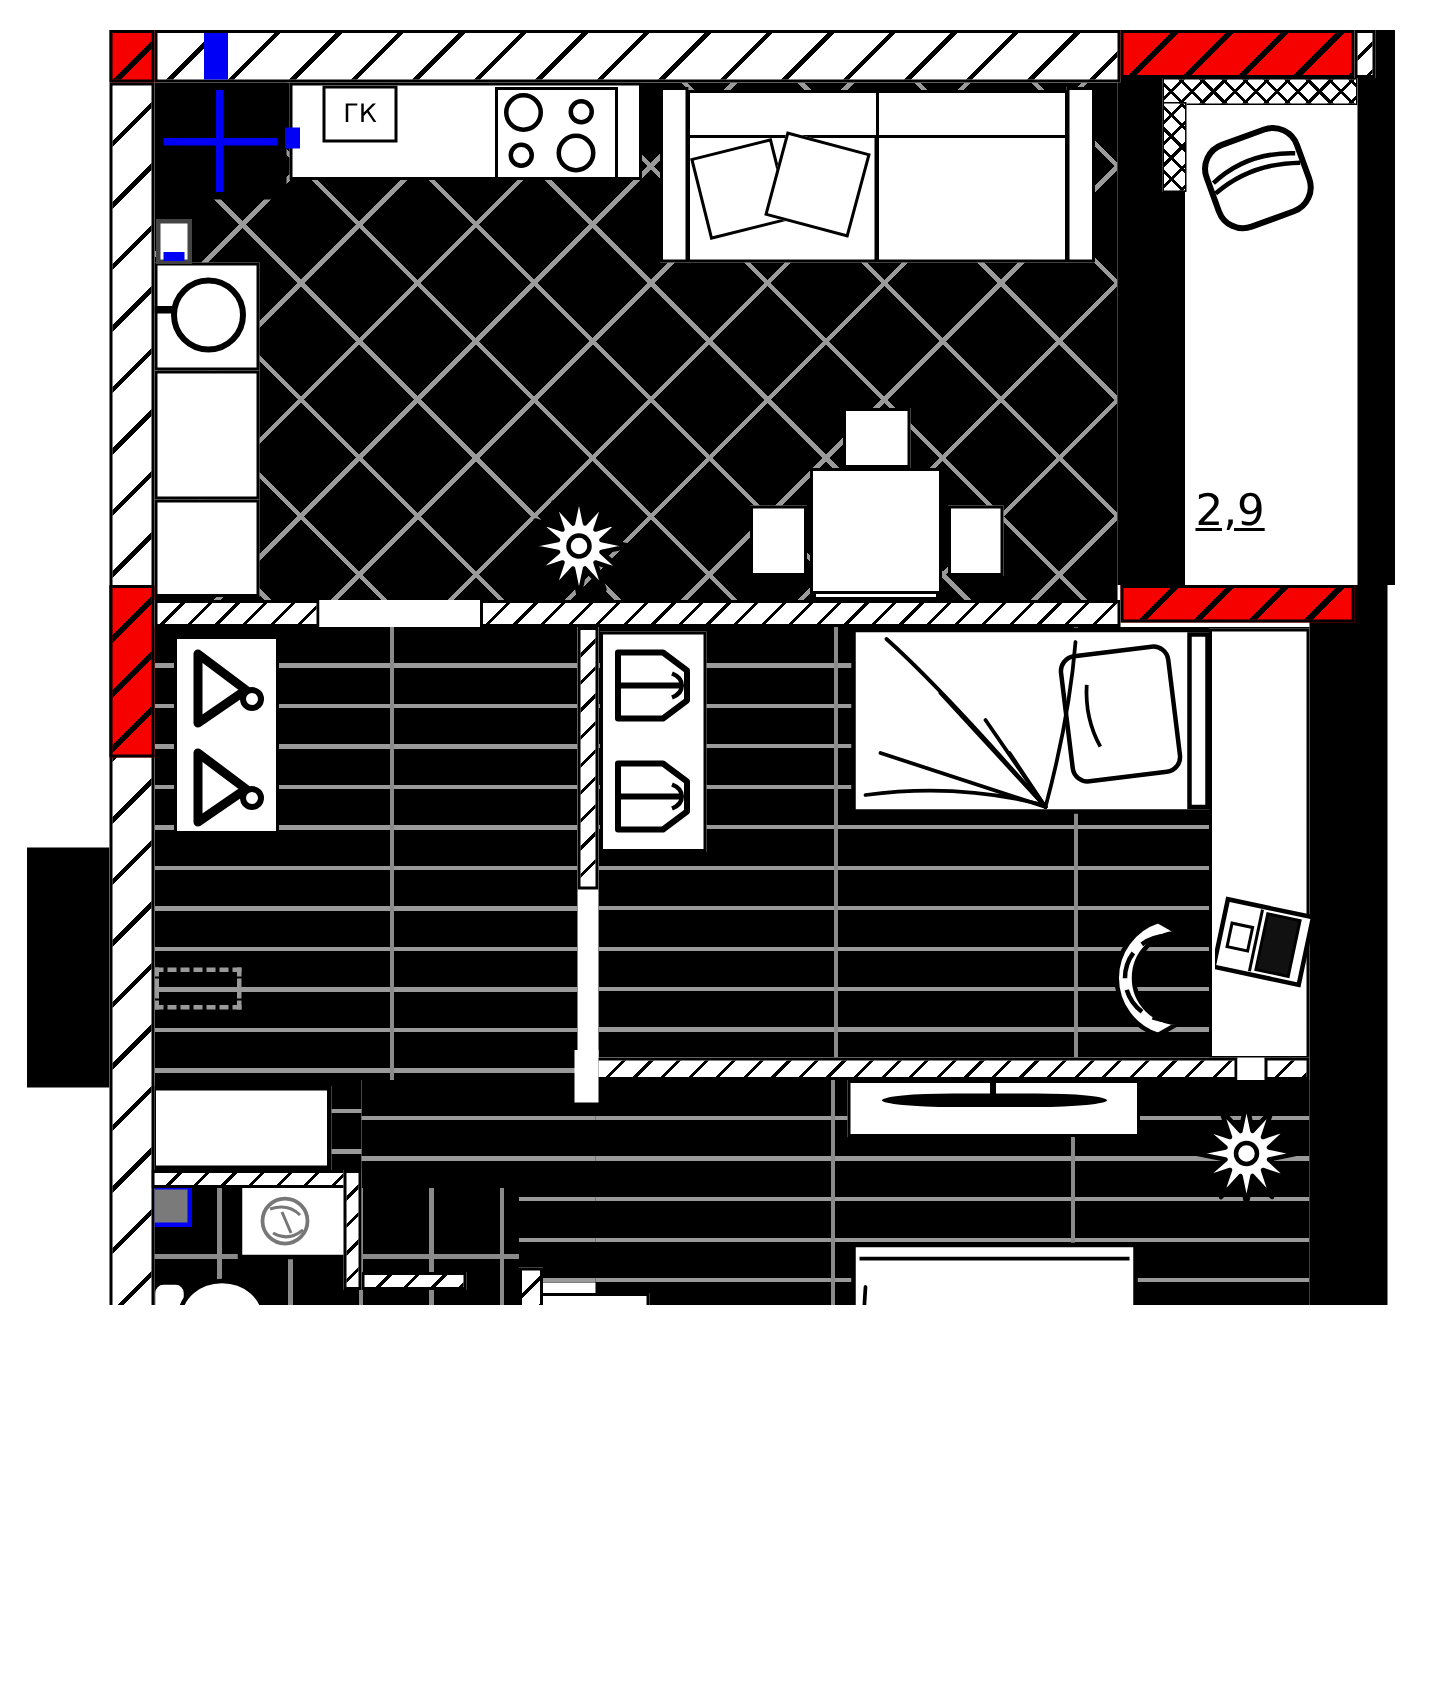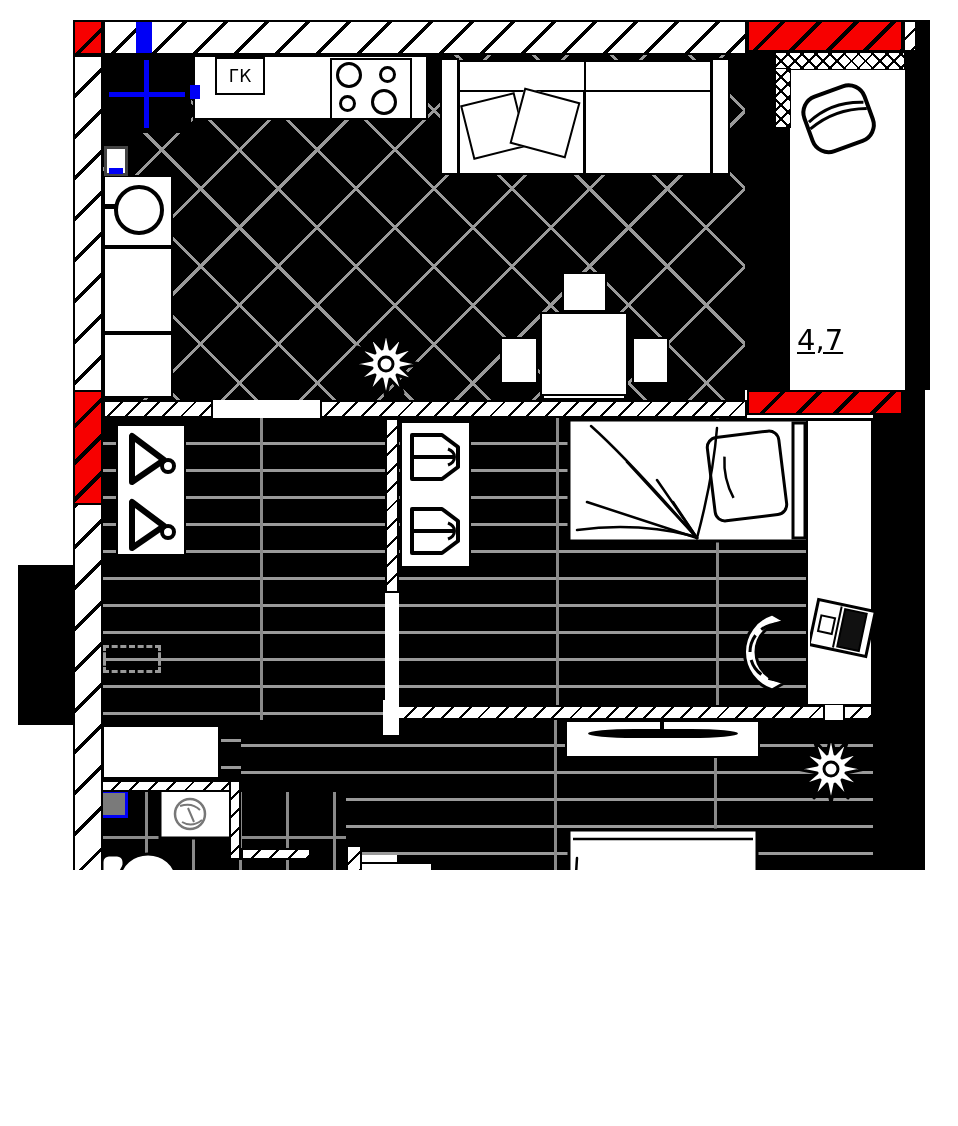--- a/index.html
+++ b/index.html
@@ -105,21 +105,21 @@
   <div class="abs" style="left:793px;top:80px;width:90px;height:80px;">
     <svg width="90" height="80" viewBox="0 0 90 80">
       <g transform="rotate(-20 45 40)">
         <rect x="14" y="10" width="64" height="58" rx="17" fill="#fff" stroke="#000" stroke-width="4"></rect>
         <path d="M17,32 Q45,20 75,32" fill="none" stroke="#000" stroke-width="3"></path>
         <path d="M16,39 Q45,28 76,39" fill="none" stroke="#000" stroke-width="3"></path>
       </g>
     </svg>
   </div>
   <div class="abs lbl-area" style="left:797px;top:323px;">
-    <span>4,7</span>
+    <span>2,9</span>
   </div>
 
   <div class="abs white" style="left:116px;top:424px;width:70px;height:132px;">
     <svg width="66" height="128" viewBox="0 0 66 128">
       <g stroke="#000" stroke-width="6" fill="none" stroke-linejoin="round" stroke-linecap="round">
         <path d="M14,10 L14,56 L46,34 Z"></path>
           <circle cx="50" cy="40" r="6" stroke-width="4"></circle>
         <path d="M14,76 L14,122 L46,100 Z"></path>
           <circle cx="50" cy="106" r="6" stroke-width="4"></circle>
       </g>

